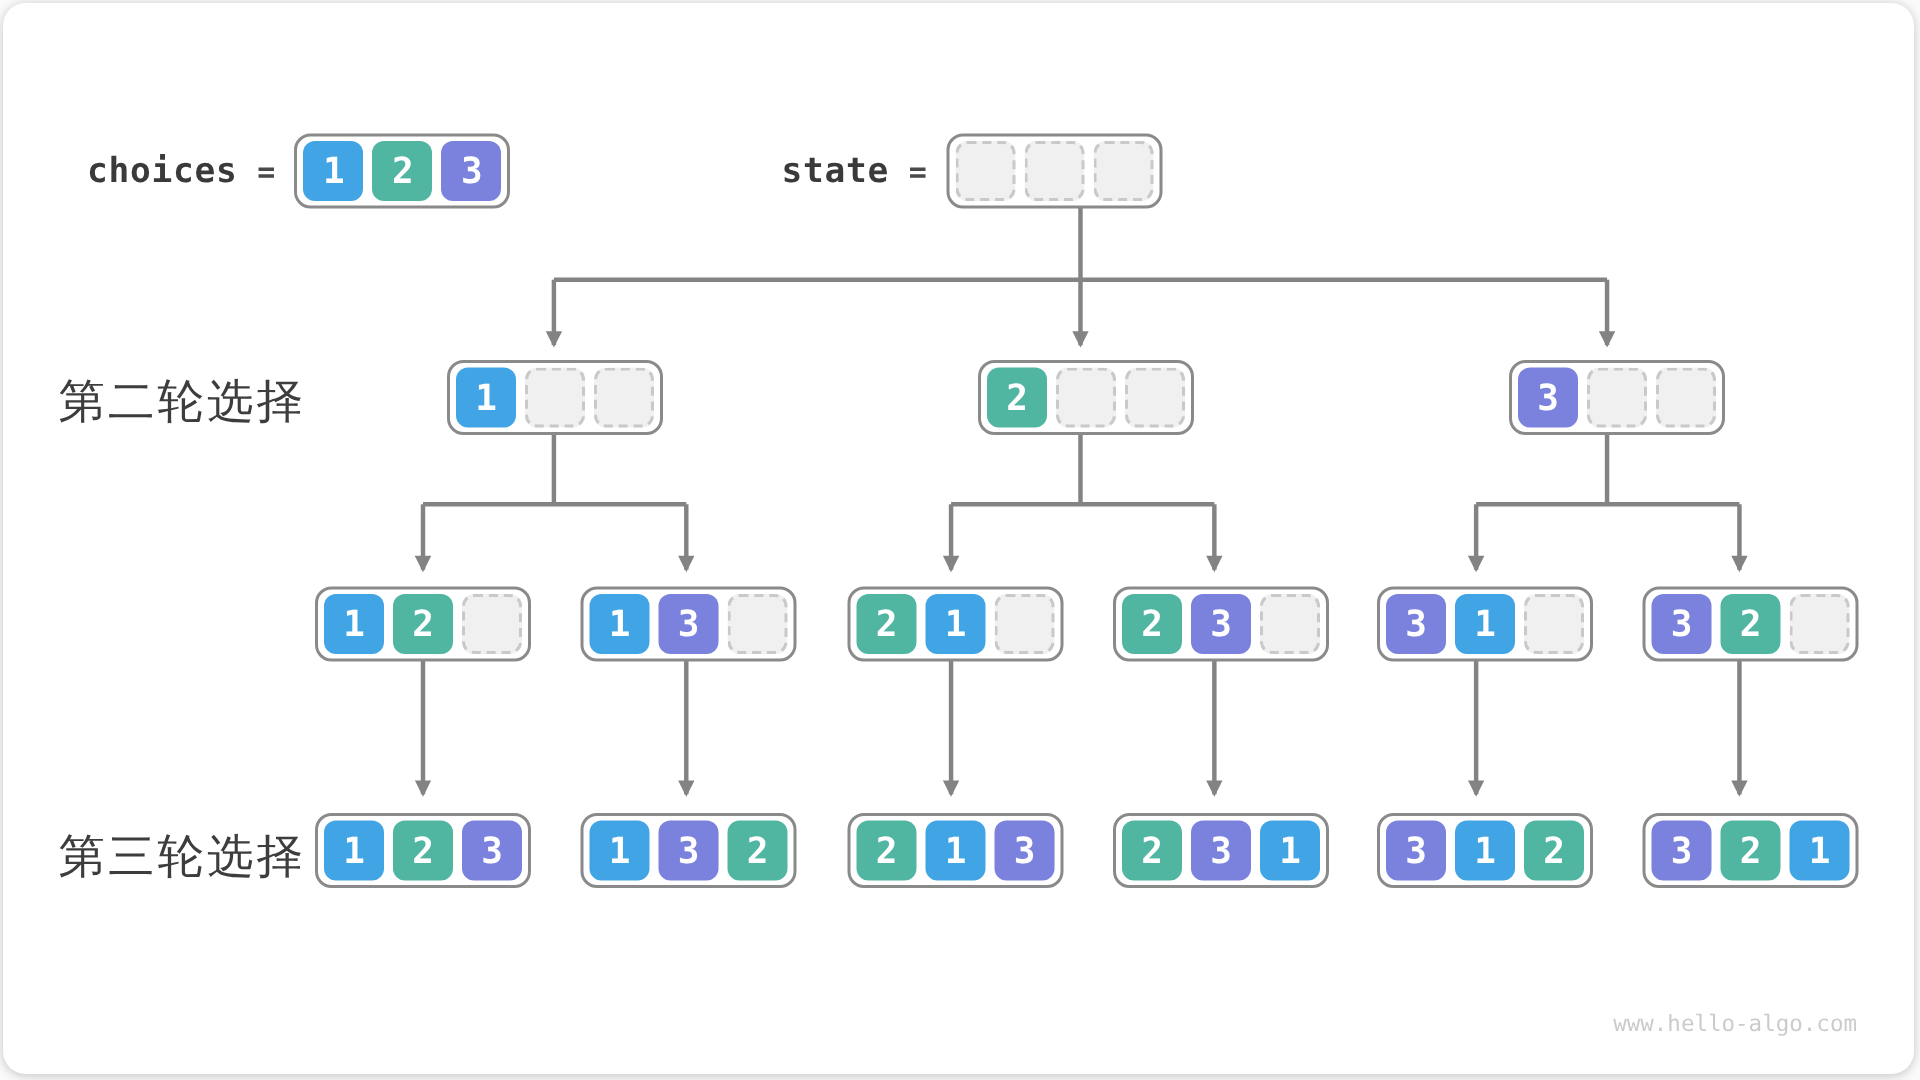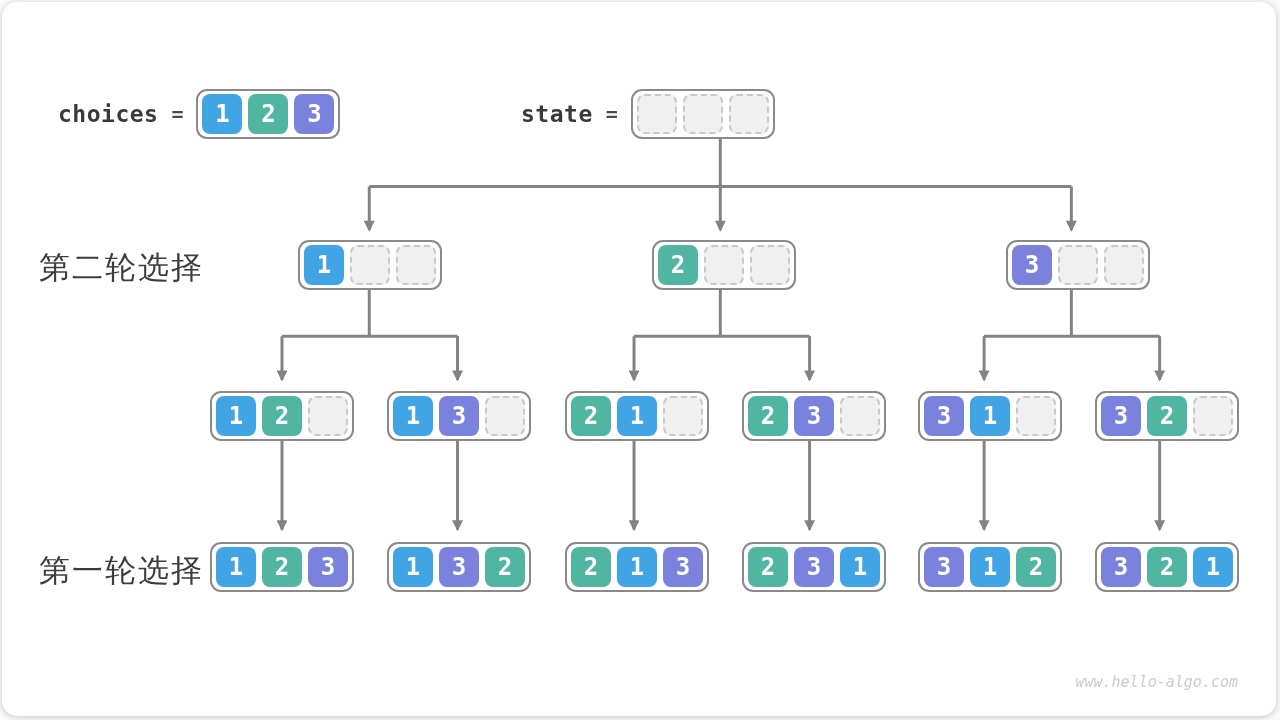--- a/index.html
+++ b/index.html
@@ -44,21 +44,21 @@
 
   
   .row-label{
     position:absolute;left:37px;width:200px;
     font-size:31px;letter-spacing:2px;font-weight:500;color:#3d3d3d;
   }
   .rl1{top:245px;} .rl2{top:396px;} .rl3{top:548px;}
 
   .watermark{
     position:absolute;right:38px;top:671px;
-    font-family:"DejaVu Sans Mono",monospace;font-size:15px;color:#cbcbcb;font-style:italic;
+    font-family:"DejaVu Sans Mono",monospace;font-size:15px;color:#cbcbcb;
   }
 </style>
 </head>
 <body>
 
 <div class="card">
 
   <svg class="connectors" viewBox="0 0 1280 720" aria-hidden="true">
     <defs>
       <marker id="ah" viewBox="0 0 10 10" refX="8.5" refY="5" markerWidth="13" markerHeight="11" markerUnits="userSpaceOnUse" orient="auto">
@@ -106,21 +106,21 @@
     <span class="kw">state</span>
     <span class="eq">=</span>
     <div class="nodebox" id="state-box">
         <div class="cell empty"></div>
         <div class="cell empty"></div>
         <div class="cell empty"></div>
       </div>
   </div>
 
   <div class="row-label rl1">第二轮选择</div>
-  <div class="row-label rl3">第一轮选择</div>
+  <div class="row-label rl3">第三轮选择</div>
 
   <div id="nodes-layer">
       <div class="nodebox tree-node" style="left: 368px; top: 238px;">
         <div class="cell" style="background: rgb(65, 164, 228);">1</div>
         <div class="cell empty"></div>
         <div class="cell empty"></div>
       </div>
       <div class="nodebox tree-node" style="left: 722px; top: 238px;">
         <div class="cell" style="background: rgb(80, 182, 162);">2</div>
         <div class="cell empty"></div>

